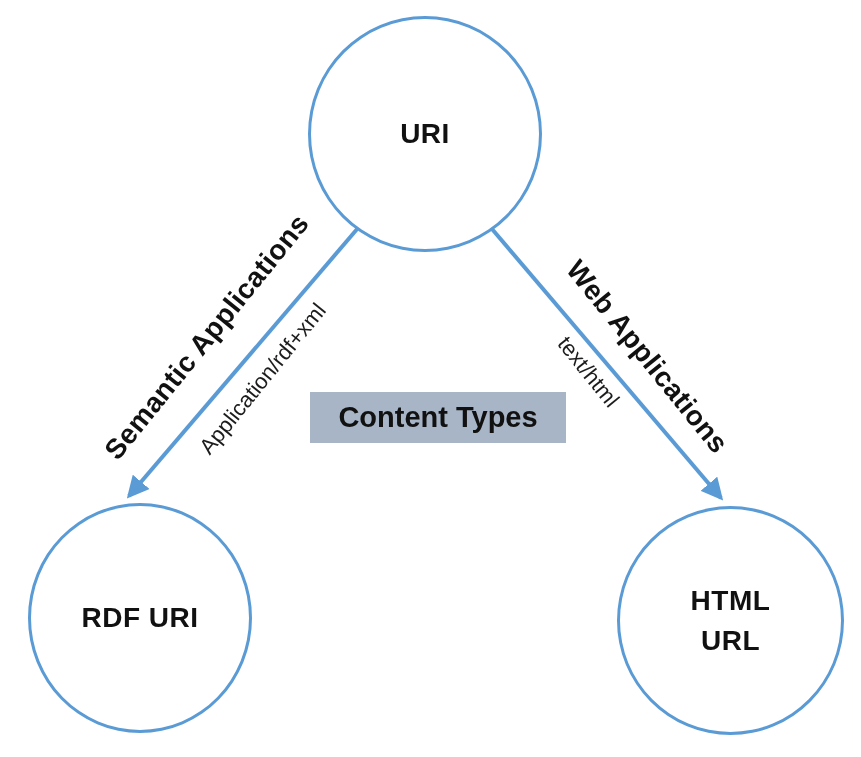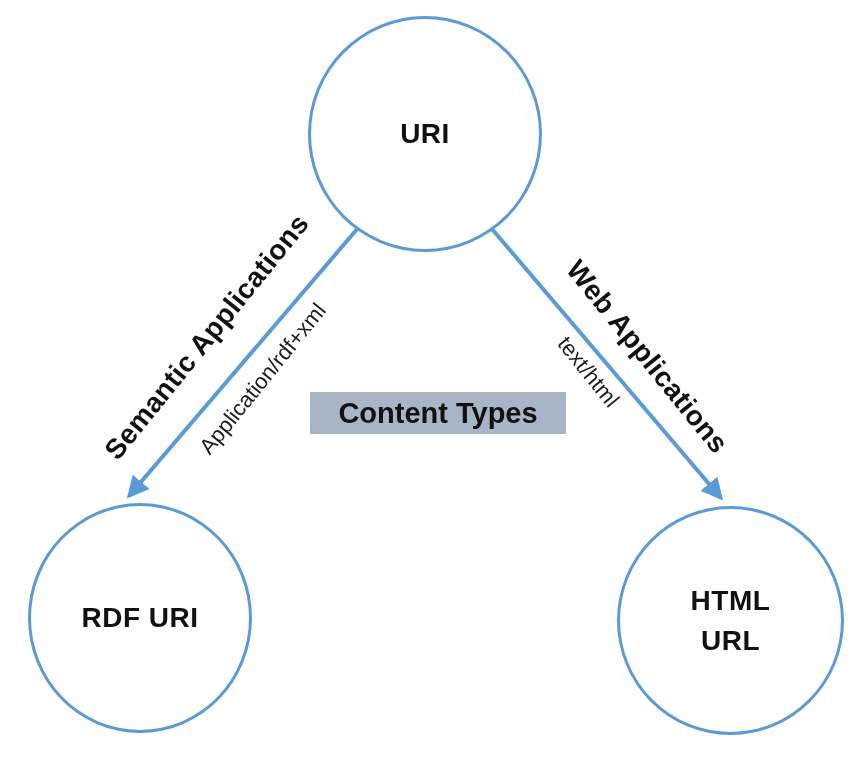--- a/index.html
+++ b/index.html
@@ -64,21 +64,21 @@
   #lbl-semantic     { left: 207px; top: 337px; transform: translate(-50%,-50%) rotate(-51deg); }
   #lbl-semantic-sub { left: 263px; top: 379px; transform: translate(-50%,-50%) rotate(-51deg); }
   #lbl-web          { left: 647px; top: 357px; transform: translate(-50%,-50%) rotate(51deg); }
   #lbl-web-sub      { left: 588px; top: 372px; transform: translate(-50%,-50%) rotate(51deg); }
 
   .content-box {
     position: absolute;
     left: 310px;
     top: 392px;
     width: 256px;
-    height: 42px;
+    height: 51px;
     background: #a7b5c7;
     display: flex;
     align-items: center;
     justify-content: center;
     font-weight: bold;
     font-size: 29px;
     color: #111111;
   }
 </style>
 </head>

